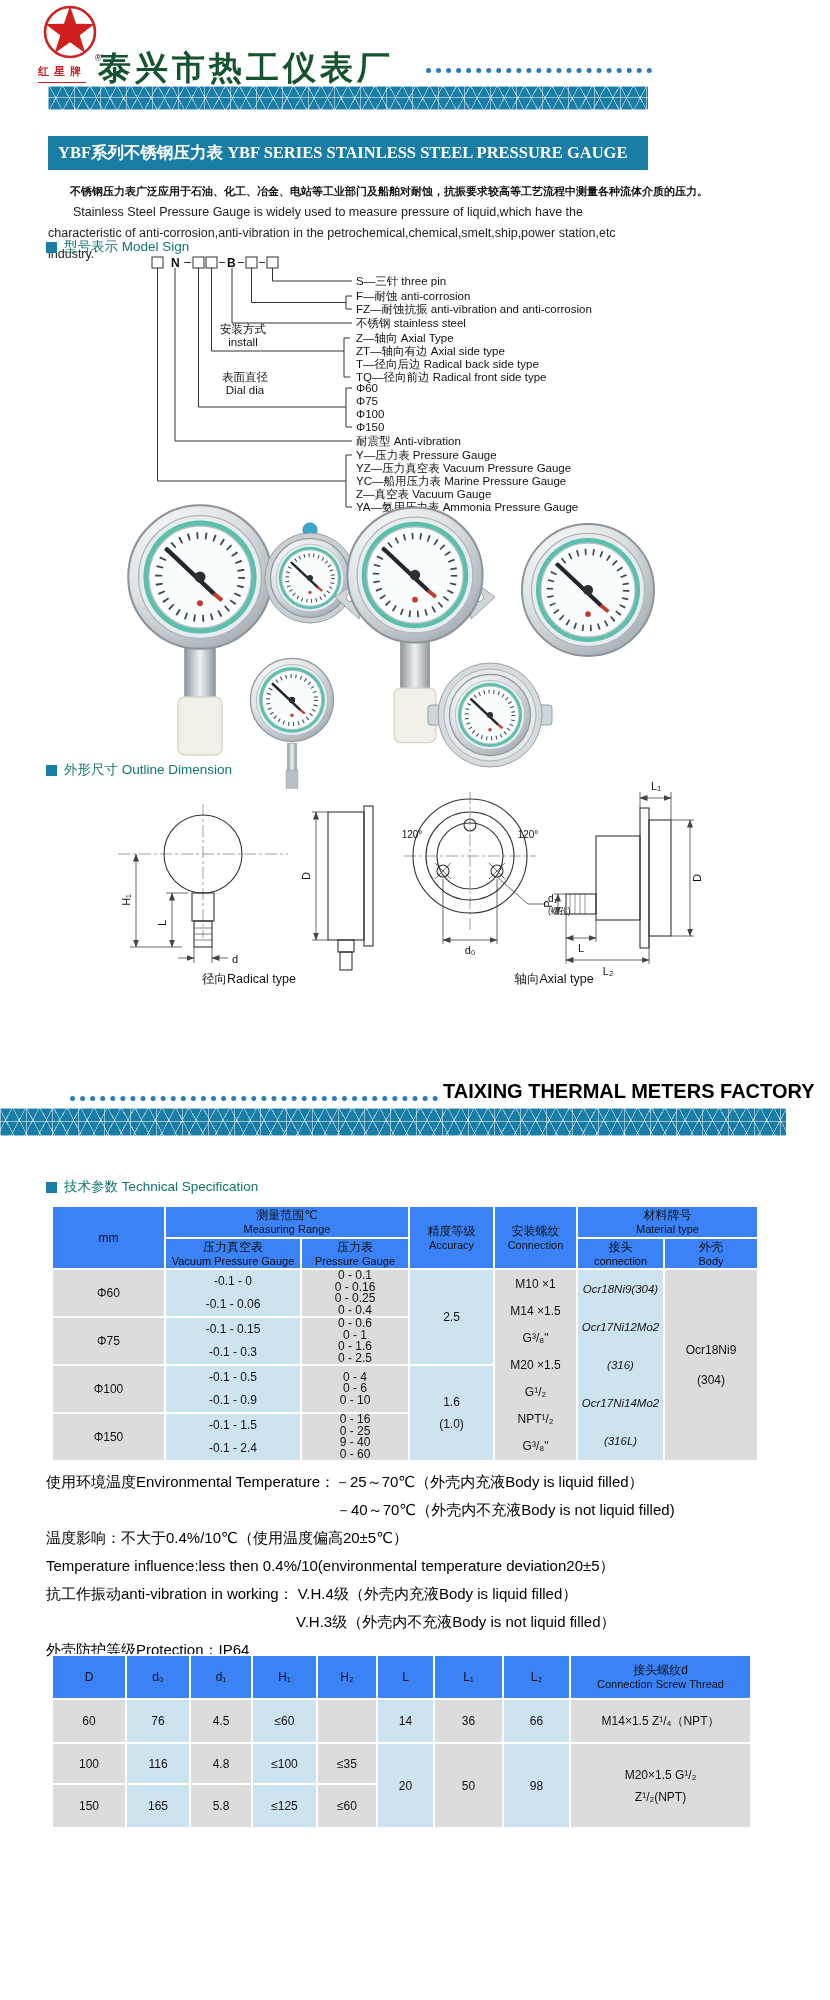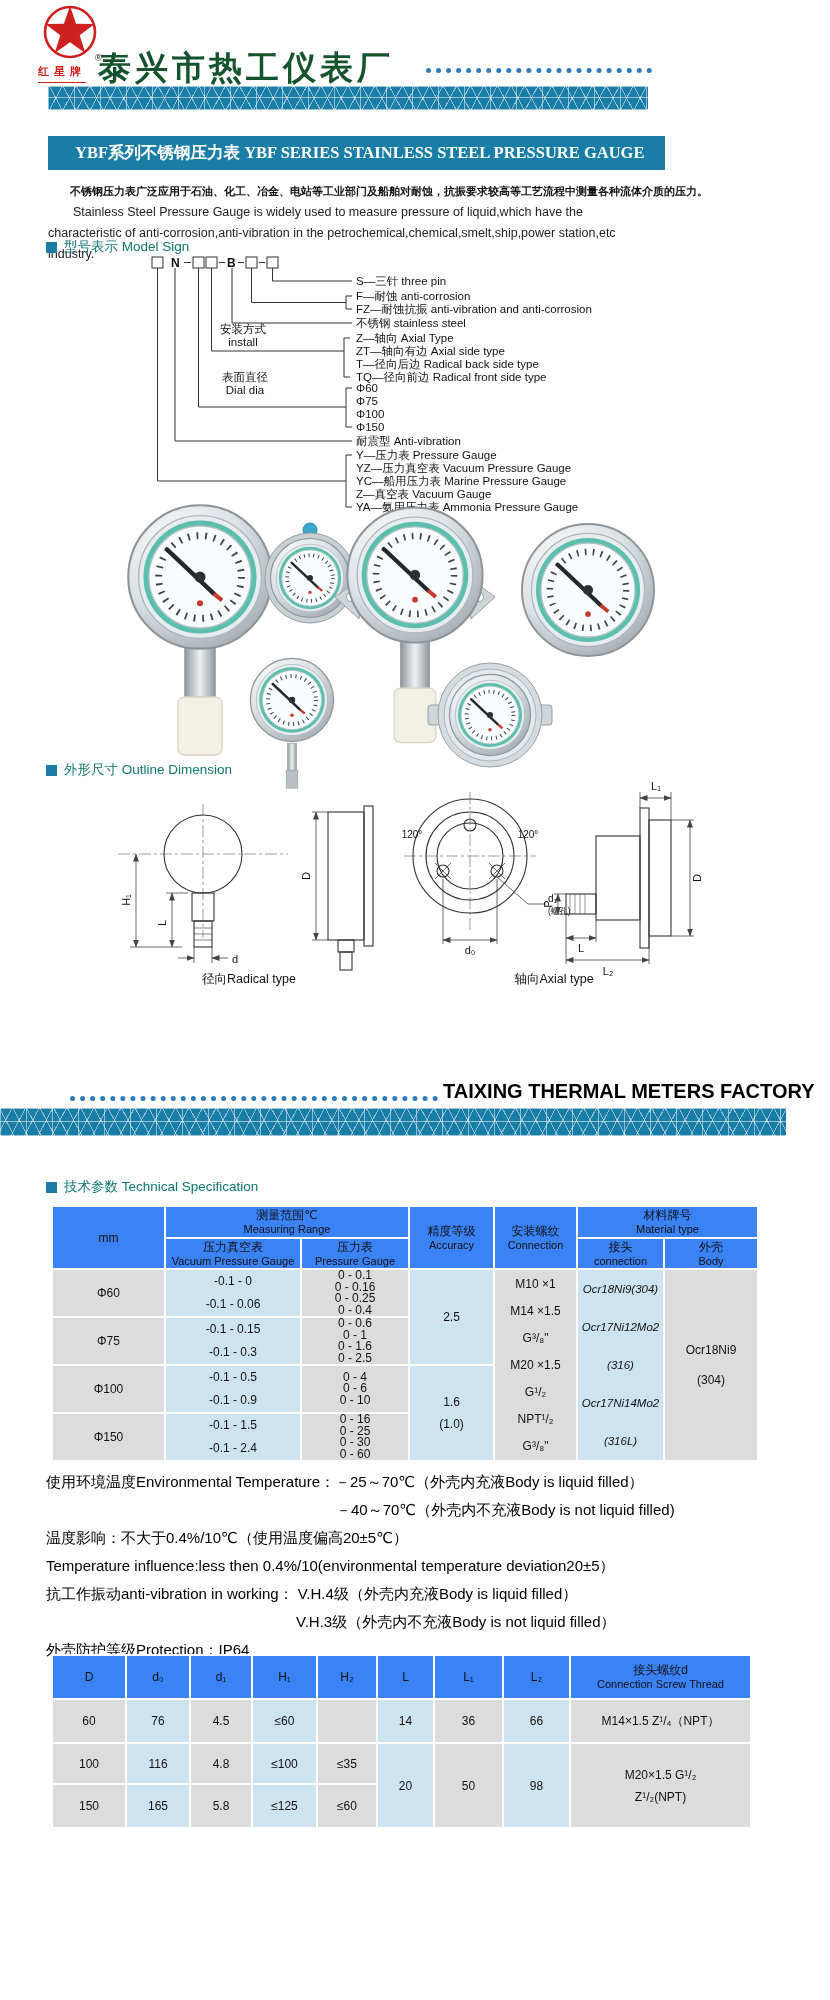--- a/index.html
+++ b/index.html
@@ -8,21 +8,21 @@
   .abs{position:absolute;}
   .band{background-color:#1a7da6;
     background-image:
       linear-gradient(180deg, rgba(255,255,255,.55) 0 1px, transparent 1px calc(50% - 1px), rgba(255,255,255,.55) calc(50% - 1px) 50%, transparent 50% calc(100% - 1px), rgba(255,255,255,.55) calc(100% - 1px) 100%),
       repeating-linear-gradient(62deg, rgba(255,255,255,.5) 0 1px, transparent 1px 12px),
       repeating-linear-gradient(-62deg, rgba(255,255,255,.5) 0 1px, transparent 1px 12px),
       repeating-linear-gradient(90deg, rgba(255,255,255,.5) 0 1px, transparent 1px 26px);}
   .dotline{height:0;border-bottom:5px dotted #2d7cb9;}
   .factory-name{font-size:33px;font-weight:bold;letter-spacing:4px;color:#14532d;}
   .brand-text{color:#cf2020;font-size:11px;letter-spacing:5px;border-bottom:1px solid #cf2020;padding-bottom:3px;font-weight:bold;}
-  .titlebar{background:#1a7da6;color:#fff;height:34px;line-height:34px;padding-left:27px;
+  .titlebar{background:#1a7da6;color:#fff;height:34px;line-height:34px;padding-left:10px;
             font-family:"Liberation Serif","DejaVu Serif",serif;font-weight:bold;font-size:16.5px;}
   .intro-cn{font-size:11px;font-weight:bold;margin:0;text-indent:2em;white-space:nowrap;line-height:21px;}
   .intro-en{font-size:12.5px;margin:0;text-indent:2em;line-height:21px;color:#222;}
   .sec-head{display:flex;align-items:center;font-size:13.5px;color:#0f766e;}
   .sec-head .sq{width:11px;height:11px;background:#1a7da6;margin-right:7px;flex:0 0 auto;}
   .taixing{font-size:20px;font-weight:bold;letter-spacing:0px;color:#000;}
   table{border-collapse:collapse;table-layout:fixed;}
   td,th{border:2px solid #fff;text-align:center;vertical-align:middle;font-weight:normal;
         font-size:12px;padding:0;overflow:hidden;}
   .hb{background:#3b82f6;}
@@ -450,21 +450,21 @@
     <td class="cb">
           <div class="spread vac">
             <div>-0.1 - 1.5</div>
             <div>-0.1 - 2.4</div>
           </div>
         </td>
     <td class="cg">
           <div class="spread pg">
             <div>0 - 16</div>
             <div>0 - 25</div>
-            <div>0 - 30</div>
+            <div>9 - 40</div>
             <div>0 - 60</div>
           </div>
         </td>
   </tr>
 </tbody>
   </table>
 
 <div class="abs notes" style="left:46px;top:1468px;width:760px;">
   <div>使用环境温度Environmental Temperature：－25～70℃（外壳内充液Body is liquid filled）</div>
   <div style="margin-left:290px;">－40～70℃（外壳内不充液Body is not liquid filled)</div>

